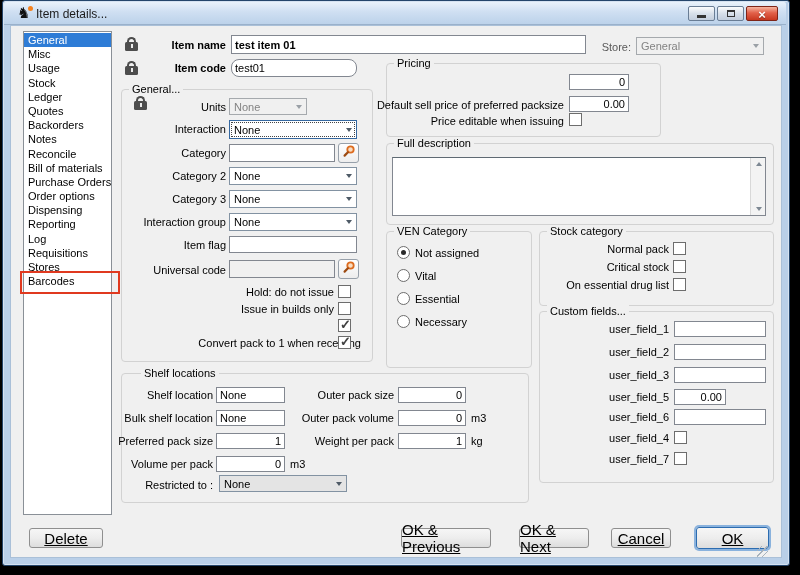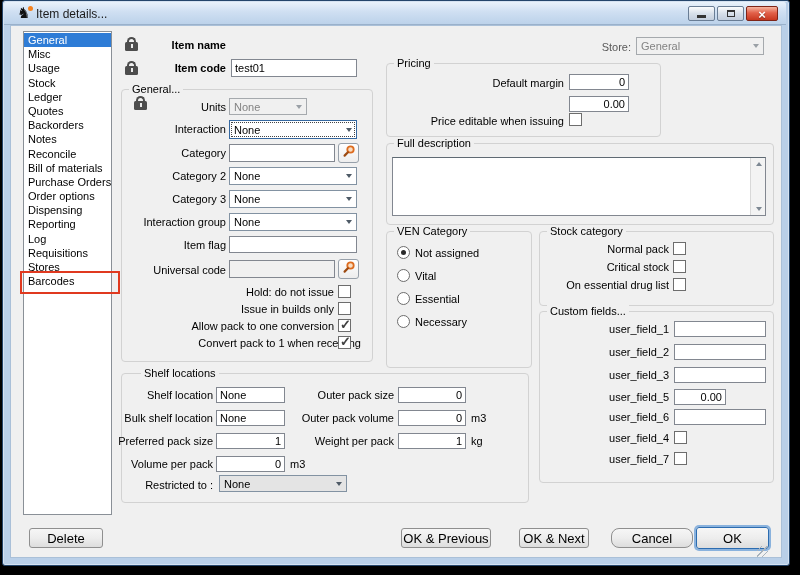--- a/index.html
+++ b/index.html
@@ -31,21 +31,21 @@
   .dd.dis{background:#f0f0f0;color:#838383;border-color:#a5a9ad;}
   .dd.dis .chev{border-top-color:#9aa0a6;}
   .dd.menu{background:#e4e4e4;}
   .dd.focus{border-color:#3568a0;outline:1px dotted #444;outline-offset:-3px;}
   .group{position:absolute;border:1px solid #d2d2d2;border-radius:4px;}
   .glabel{position:absolute;font-size:11px;line-height:13px;background:#f0f0f0;padding:0 3px;color:#000;white-space:nowrap;}
   .checkbox{position:absolute;width:13px;height:13px;background:#fff;border:1px solid #6d6d6d;box-sizing:border-box;}
   .checkbox.on::after{content:"✓";position:absolute;left:1px;top:-3px;font-size:13px;font-weight:bold;color:#424242;}
   .radio{position:absolute;width:13px;height:13px;border:1px solid #6d6d6d;border-radius:50%;background:#fff;box-sizing:border-box;}
   .radio.on::after{content:"";position:absolute;left:3px;top:3px;width:5px;height:5px;border-radius:50%;background:#2b2b2b;}
-  .btn{position:absolute;font-size:13px;display:flex;align-items:center;justify-content:center;background:linear-gradient(#f6f6f6,#ededed 50%,#dddddd);border:1px solid #8f8f8f;border-radius:3px;box-sizing:border-box;color:#000;}
+  .btn{position:absolute;font-size:15px;display:flex;align-items:center;justify-content:center;background:linear-gradient(#f6f6f6,#ededed 50%,#dddddd);border:1px solid #8f8f8f;border-radius:3px;box-sizing:border-box;color:#000;text-decoration:underline;}
   .btn.focus{border-color:#2c6cb0;box-shadow:0 0 0 2px #8ab2dd;}
   .search-btn{position:absolute;width:21px;height:20px;box-sizing:border-box;background:linear-gradient(#ffffff,#ededed);border:1px solid #97a0aa;border-radius:3px;display:flex;align-items:center;justify-content:center;}
   .lock{position:absolute;width:13px;height:9px;background:#4d4d4d;border-radius:1.5px;}
   .lock::before{content:"";position:absolute;left:2px;top:-5px;width:9px;height:7px;border:2px solid #4d4d4d;border-bottom:none;border-radius:5px 5px 0 0;box-sizing:border-box;}
   .lock::after{content:"";position:absolute;left:5.5px;top:2px;width:2px;height:4px;background:#ececec;}
   .desc{position:absolute;background:#fff;border:1px solid #828790;border-top-color:#5f6a73;box-sizing:border-box;font-size:11px;padding:2px 18px 2px 3px;color:#000;}
   .desc-scroll{position:absolute;width:15px;background:#f3f3f3;border-left:1px solid #d8d8d8;box-sizing:border-box;}
   .sb-btn{position:absolute;left:1px;width:13px;height:12px;display:flex;align-items:center;justify-content:center;background:#f3f3f3;}
   .tri-up{width:0;height:0;border-left:3.5px solid transparent;border-right:3.5px solid transparent;border-bottom:4px solid #7d8893;}
   .tri-down{width:0;height:0;border-left:3.5px solid transparent;border-right:3.5px solid transparent;border-top:4px solid #7d8893;}
@@ -90,28 +90,29 @@
       <div class="sb-item">Reporting</div>
       <div class="sb-item">Log</div>
       <div class="sb-item">Requisitions</div>
       <div class="sb-item">Stores</div>
       <div class="sb-item">Barcodes</div>
     </div>
     <div class="annotation"></div>
 
     <span class="lock" style="left:122px;top:41px;"></span>
     <span class="lbl b" style="left:138px;top:38px;width:85px;">Item name</span>
+    <input class="input b" style="left: 228px; top: 34px; width: 355px; height: 19px;" value="test item 01">
     <span class="lbl gray" style="left:560px;top:40px;width:68px;">Store:</span>
     <div class="dd dis" style="left:633px;top:36px;width:128px;height:18px;">
       <span>General</span>
       <span class="chev"></span>
     </div>
     <span class="lock" style="left:122px;top:65px;"></span>
     <span class="lbl b" style="left:138px;top:61px;width:85px;">Item code</span>
-    <input class="input" style="left: 228px; top: 58px; width: 126px; height: 18px;" value="test01">
+    <input class="input" style="left: 228px; top: 58px; width: 126px; height: 18px; border-radius: 8px;" value="test01">
 
     <div class="group" style="left:118px;top:88px;width:250px;height:271px;"></div>
     <span class="glabel" style="left:126px;top:82px;">General...</span>
     <span class="lock" style="left:131px;top:100px;"></span>
     <span class="lbl" style="left:118px;top:100px;width:105px;">Units</span>
     <div class="dd dis" style="left:226px;top:97px;width:78px;height:17px;">
       <span>None</span>
       <span class="chev"></span>
     </div>
     <span class="lbl" style="left:118px;top:122px;width:105px;">Interaction</span>
@@ -149,29 +150,28 @@
     <div class="search-btn" style="left:335px;top:258px;">
       <span><svg width="14" height="14" viewBox="0 0 14 14">
             <circle cx="8.5" cy="5.5" r="3.2" fill="#f8ddc2" stroke="#dd6b1e" stroke-width="1.8"></circle>
             <line x1="5.9" y1="8.3" x2="2.6" y2="11.6" stroke="#9c4a12" stroke-width="2.2" stroke-linecap="round"></line>
           </svg></span>
     </div>
     <span class="lbl" style="left:168px;top:285px;width:163px;">Hold: do not issue</span>
     <span class="checkbox" style="left:335px;top:284px;"></span>
     <span class="lbl" style="left:168px;top:302px;width:163px;">Issue in builds only</span>
     <span class="checkbox" style="left:335px;top:301px;"></span>
-    <span class="lbl" style="left:168px;top:319px;width:163px;">Allow pack to one conversion</span>
     <span class="checkbox on" style="left:335px;top:318px;"></span>
     <span class="lbl" style="left:168px;top:336px;width:163px;margin-left:27px;">Convert pack to 1 when receiving</span>
     <span class="checkbox on" style="left:335px;top:335px;"></span>
 
     <div class="group" style="left:383px;top:62px;width:273px;height:72px;"></div>
     <span class="glabel" style="left:391px;top:56px;">Pricing</span>
-    <span class="lbl" style="left:323px;top:76px;width:238px;">Default margin</span>
     <input class="input num" style="left: 566px; top: 73px; width: 60px; height: 16px;" value="0">
+    <span class="lbl" style="left:323px;top:98px;width:238px;">Default sell price of preferred packsize</span>
     <input class="input num" style="left: 566px; top: 95px; width: 60px; height: 16px;" value="0.00">
     <span class="lbl" style="left:323px;top:114px;width:238px;">Price editable when issuing</span>
     <span class="checkbox" style="left:566px;top:112px;"></span>
 
     <div class="group" style="left:383px;top:142px;width:386px;height:80px;"></div>
     <span class="glabel" style="left:391px;top:136px;">Full description</span>
     <div class="desc" style="left:389px;top:156px;width:374px;height:59px;"></div>
     <div class="desc-scroll" style="left:747px;top:157px;height:57px;">
       <div class="sb-btn" style="top:0;">
           <span class="tri-up"></span>
@@ -239,18 +239,18 @@
     <span class="lbl" style="left:278px;top:411px;width:113px;">Outer pack volume</span>
     <input class="input num" style="left: 395px; top: 409px; width: 68px; height: 16px;" value="0">
     <span class="lbl left" style="left:468px;top:411px;width:25px;">m3</span>
     <span class="lbl" style="left:278px;top:434px;width:113px;">Weight per pack</span>
     <input class="input num" style="left: 395px; top: 432px; width: 68px; height: 16px;" value="1">
     <span class="lbl left" style="left:468px;top:434px;width:25px;">kg</span>
 
     <div class="btn" style="left:26px;top:527px;width:74px;height:20px;">Delete</div>
     <div class="btn" style="left:398px;top:527px;width:90px;height:20px;">OK &amp; Previous</div>
     <div class="btn" style="left:516px;top:527px;width:70px;height:20px;">OK &amp; Next</div>
-    <div class="btn" style="left:608px;top:527px;width:82px;height:20px;border-radius:8px;">Cancel</div>
+    <div class="btn" style="left:608px;top:527px;width:60px;height:20px;">Cancel</div>
     <div class="btn focus" style="left:693px;top:526px;width:73px;height:22px;">OK</div>
 
     <div class="grip"></div>
   </div>
 </div>
 
 </body></html>

